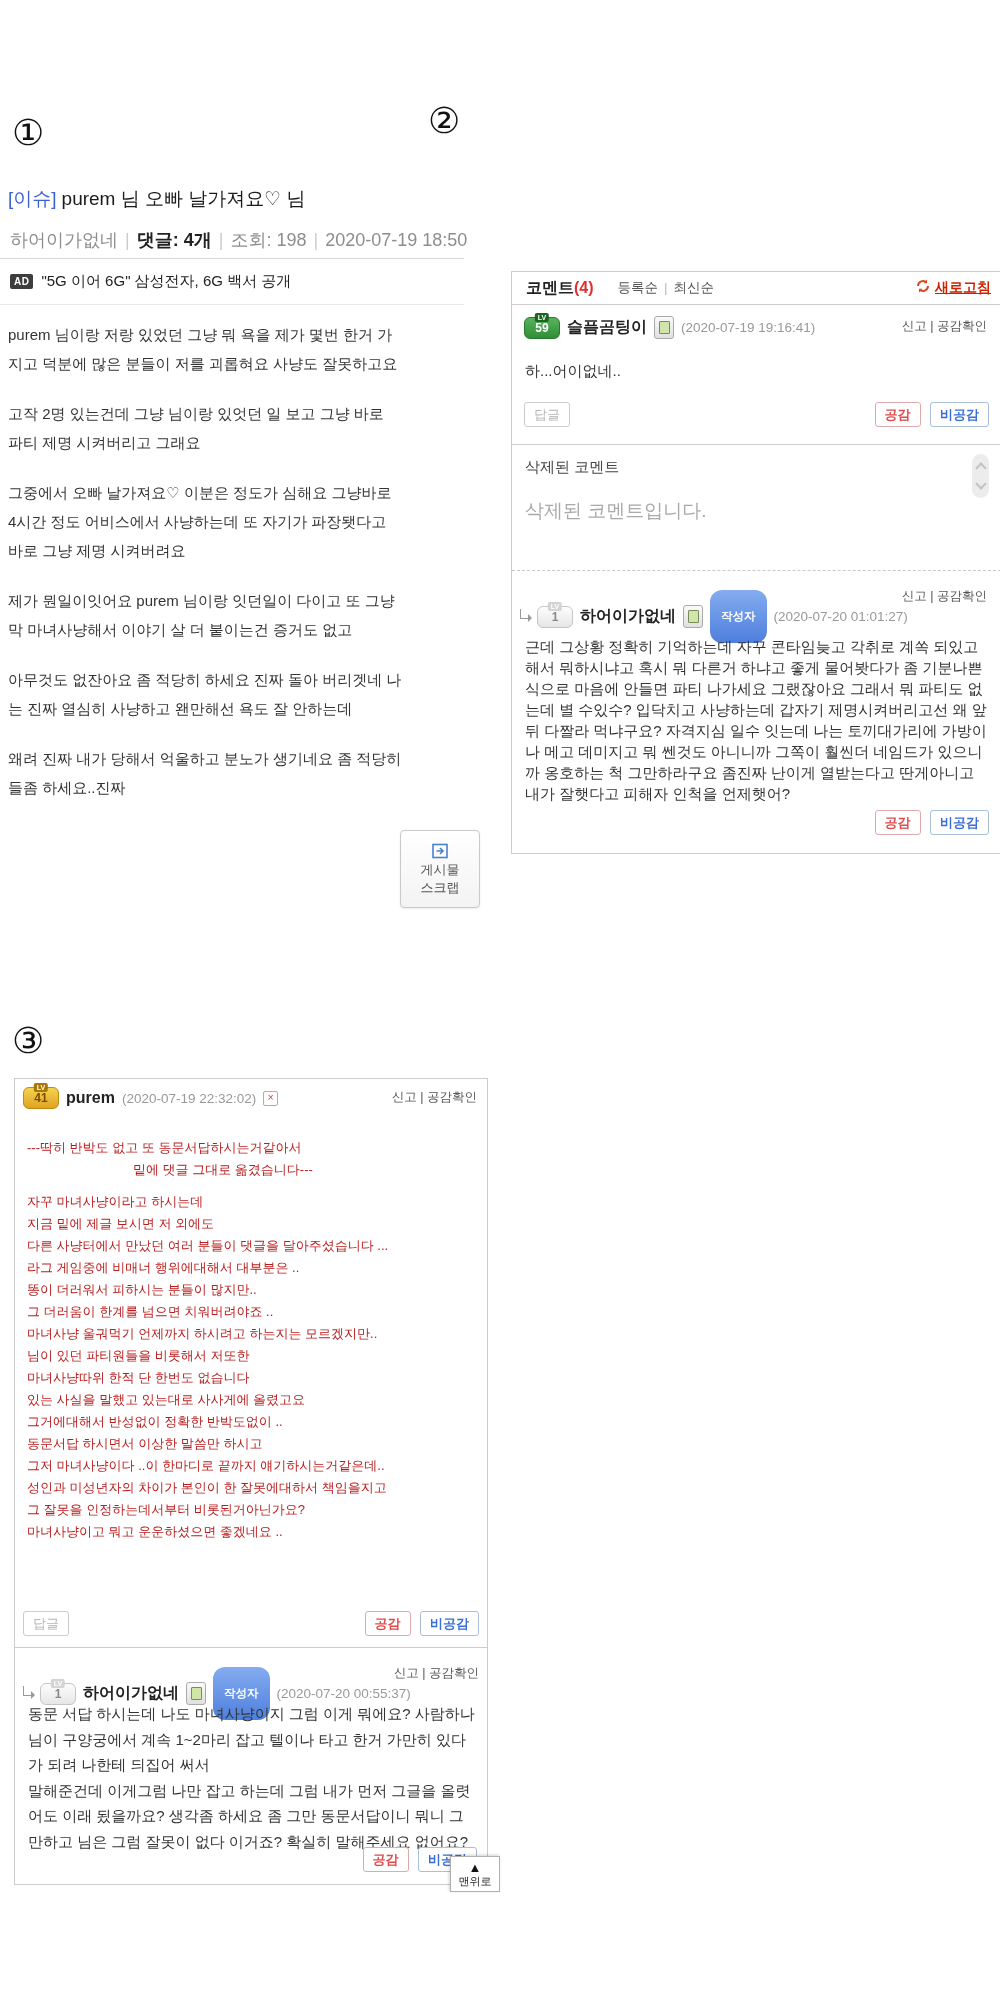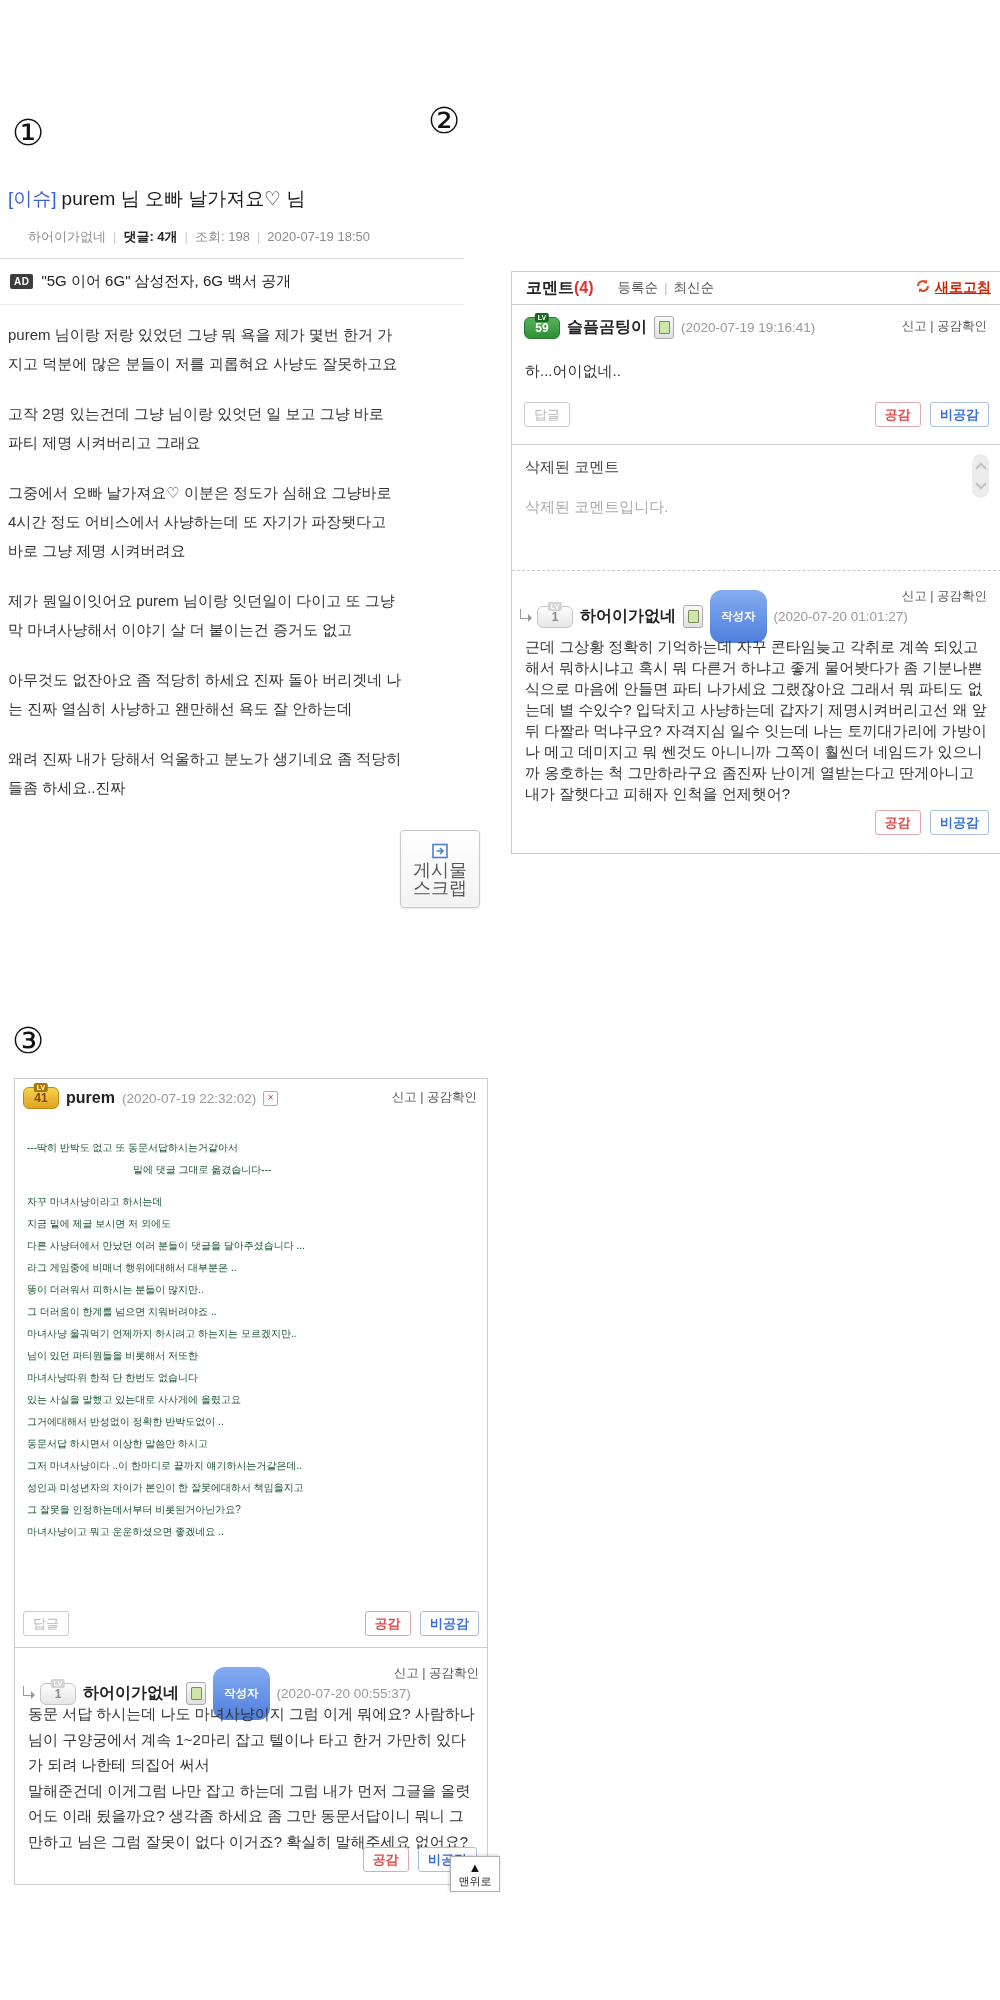--- a/index.html
+++ b/index.html
@@ -3,33 +3,33 @@
 <meta charset="utf-8">
 <style>
   html,body{margin:0;padding:0;background:#fff;}
   body{font-family:"Liberation Sans","DejaVu Sans",sans-serif;color:#333;}
   .canvas{position:relative;width:1000px;height:2000px;background:#fff;overflow:hidden;}
   .abs{position:absolute;}
   .marker{font-size:36px;color:#111;}
   
   .title{font-size:19px;color:#1b1b1b;white-space:nowrap;}
   .title .cat{color:#3a62d4;margin-right:5px;}
-  .meta{font-size:13px;color:#8d8d8d;white-space:nowrap;margin-left:18px;}
+  .meta{font-size:18px;color:#8d8d8d;white-space:nowrap;}
   .meta b{color:#222;}
   .meta .sep{margin:0 7px;color:#ccc;}
   .hr1{height:0;border-top:1px solid #d7d7d7;}
   .hr2{height:0;border-top:1px solid #ebebeb;}
   .ad-row{display:flex;align-items:center;gap:8px;font-size:15px;color:#222;white-space:nowrap;}
   .ad-badge{background:#3d3d3d;color:#fff;font-size:10px;font-weight:bold;padding:2px 4px;border-radius:2px;letter-spacing:.5px;}
   .post-body{font-size:15px;line-height:29px;color:#333;word-break:break-all;}
   .post-body p{margin:0 0 21px 0;}
   .vote-box{border:1px solid #c9c9c9;border-radius:4px;background:linear-gradient(#ffffff,#f3f3f3);box-shadow:0 1px 2px rgba(0,0,0,.08);text-align:center;cursor:pointer;}
   .vote-top{height:38px;display:flex;align-items:center;justify-content:center;gap:6px;border-bottom:1px solid #e2e2e2;color:#2438b8;font-weight:bold;font-size:15px;}
   .vote-num{height:38px;line-height:38px;font-size:20px;font-weight:bold;color:#1a2fc0;}
-  .scrap-box{border:1px solid #c9c9c9;border-radius:4px;background:linear-gradient(#ffffff,#f3f3f3);box-shadow:0 1px 2px rgba(0,0,0,.08);display:flex;flex-direction:column;align-items:center;justify-content:center;gap:2px;font-size:18px;color:#555;line-height:16px;cursor:pointer;}
+  .scrap-box{border:1px solid #c9c9c9;border-radius:4px;background:linear-gradient(#ffffff,#f3f3f3);box-shadow:0 1px 2px rgba(0,0,0,.08);display:flex;flex-direction:column;align-items:center;justify-content:center;gap:2px;font-size:13px;color:#555;line-height:16px;cursor:pointer;}
   
   .panel2{border-left:1px solid #ccc;border-top:1px solid #ccc;border-bottom:1px solid #ccc;}
   .panel3{border:1px solid #ccc;}
   .cmt-head-bar{position:absolute;left:0;top:0;right:0;height:32px;border-bottom:1px solid #ccc;display:flex;align-items:center;}
   .cmt-title{font-size:16px;font-weight:bold;color:#222;margin-left:14px;}
   .cmt-count{font-size:16px;font-weight:bold;color:#e03131;}
   .sorts{margin-left:24px;font-size:13.5px;color:#555;}
   .sorts .sep{margin:0 6px;color:#bbb;}
   .refresh{position:absolute;right:10px;top:7px;display:flex;align-items:flex-start;gap:5px;font-size:14px;font-weight:bold;color:#cc2200;text-decoration:underline;cursor:pointer;}
   .cmt-row{display:flex;align-items:center;gap:7px;}
@@ -38,21 +38,21 @@
   .report{font-size:12.5px;color:#555;white-space:nowrap;}
   .cmt-body{font-size:15px;line-height:21px;color:#333;word-break:break-all;}
   .btn-sm{display:inline-block;height:23px;line-height:23px;padding:0 9px;background:#fff;border:1px solid #ccc;border-radius:3px;font-size:13px;cursor:pointer;}
   .btn-reply{color:#b5b5b5;}
   .btn-like{color:#e04b4b;border-color:#e0aaaa;font-weight:bold;}
   .btn-dislike{color:#3a6fd8;border-color:#aabede;font-weight:bold;}
   .btn-gap{margin-left:5px;}
   .divline{position:absolute;left:0;right:0;border-top:1px solid #ccc;}
   .dashline{position:absolute;left:0;right:0;border-top:1px dashed #c9c9c9;}
   .del-title{font-size:15px;color:#444;}
-  .del-body{font-size:15px;color:#aaa;}
+  .del-body{font-size:19px;color:#aaa;}
   
   .lv-badge{position:relative;width:34px;height:20px;border-radius:6px;text-align:center;flex:0 0 auto;}
   .lv-tag{position:absolute;top:-5px;left:50%;transform:translateX(-50%);font-size:7px;line-height:9px;padding:0 3px;border-radius:2px;color:#fff;font-weight:bold;}
   .lv-num{font-size:12px;line-height:20px;font-weight:bold;display:block;}
   .lv-green{background:linear-gradient(#58b25c,#2f8f36);border:1px solid #257a2b;}
   .lv-green .lv-tag{background:#1d6322;}
   .lv-green .lv-num{color:#fff;}
   .lv-gold{background:linear-gradient(#f5d34f,#e0a321);border:1px solid #c08a12;}
   .lv-gold .lv-tag{background:#a87708;}
   .lv-gold .lv-num{color:#7a4a00;}
@@ -63,21 +63,21 @@
   .phone-icon{width:18px;height:21px;border:1px solid #aaa;border-radius:3px;background:linear-gradient(#fafafa,#e0e0e0);display:flex;align-items:center;justify-content:center;flex:0 0 auto;}
   .phone-screen{width:9px;height:11px;background:#cfe6a8;border:1px solid #7a8a5a;border-radius:1px;}
   .writer-badge{background:linear-gradient(#85acf0,#4d7fdd);color:#fff;font-size:11.5px;font-weight:bold;padding:19px 11px;border-radius:12px;white-space:nowrap;}
   .xbox{width:13px;height:13px;border:1px solid #e09999;color:#d33;font-size:10px;line-height:12px;text-align:center;border-radius:2px;background:#fff;}
   .reply-arrow{width:9px;height:9px;border-left:1px solid #999;border-bottom:1px solid #999;position:relative;margin-top:-6px;flex:0 0 auto;}
   .reply-arrow::after{content:"";position:absolute;right:-6px;bottom:-4.5px;border:4px solid transparent;border-left-color:#999;}
   .pill-scroll{width:17px;height:44px;background:#ececec;border-radius:9px;display:flex;flex-direction:column;align-items:center;justify-content:center;gap:8px;}
   .chev{width:6px;height:6px;border-left:2px solid #c2c2c2;border-top:2px solid #c2c2c2;}
   .chev.up{transform:rotate(45deg);margin-top:3px;}
   .chev.down{transform:rotate(225deg);margin-bottom:3px;}
-  .p3-line{font-size:10px;line-height:22px;color:#14532d;white-space:nowrap;}
+  .p3-line{font-size:13px;line-height:22px;color:#b91c1c;white-space:nowrap;}
   .r2p{font-size:15px;line-height:25.5px;color:#333;word-break:break-all;margin:0;}
   .top-btn{width:48px;background:#fff;border:1px solid #b0b0b0;text-align:center;padding:4px 0 3px 0;z-index:9;box-shadow:-1px -1px 3px rgba(0,0,0,.18);cursor:pointer;}
   .top-btn .arr{font-size:13px;color:#111;line-height:14px;}
   .top-btn .lbl{font-size:11px;color:#222;line-height:13px;}
 </style>
 </head>
 <body>
 
 <div class="canvas">
 

